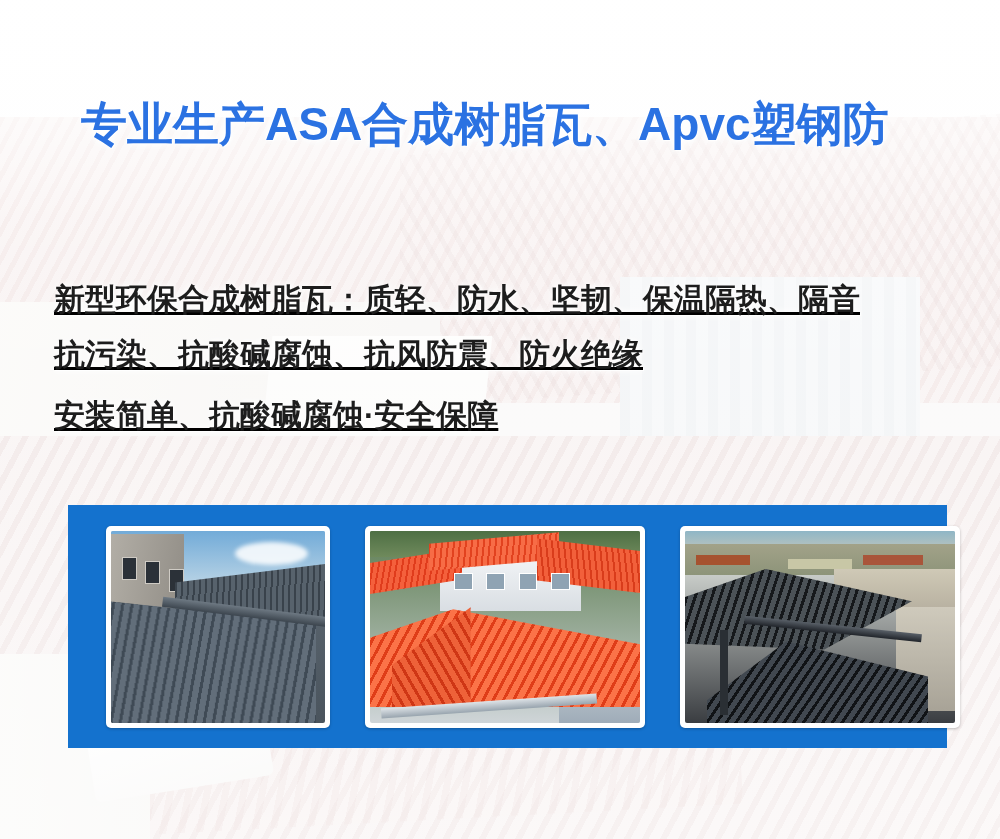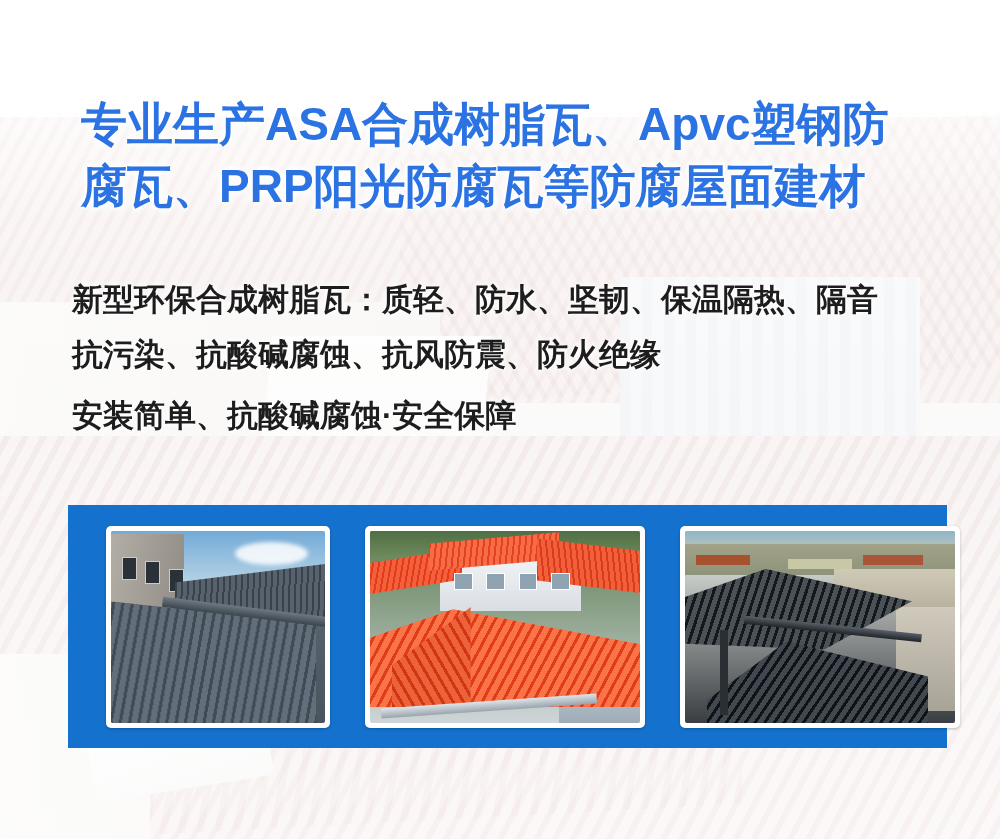--- a/index.html
+++ b/index.html
@@ -110,21 +110,21 @@
     font-size:46px; font-weight:bold; line-height:62px;
     letter-spacing:0px; color:#2b72e2;
     text-shadow:
       0 0 8px #fff, 0 0 8px #fff, 0 0 14px #fff,
       1px 1px 0 #fff, -1px -1px 0 #fff;
     white-space:nowrap;
   }
   .headline .ln{ display:block; }
 
   .body-text{
-    position:absolute; left:72px; top:272px; width:890px;
+    position:absolute; left:54px; top:272px; width:890px;text-decoration:underline;
   }
   .body-line{
     font-size:31px; font-weight:bold; line-height:55px;
     color:#1d1d1d; white-space:nowrap;
     text-shadow:
       0 0 6px rgba(255,255,255,.95),
       0 0 10px rgba(255,255,255,.85),
       1px 1px 0 rgba(255,255,255,.8);
   }
   .body-line.third{ margin-top:6px; }
@@ -319,21 +319,20 @@
     <div class="bg-tiles-bottom-ridge"></div>
     <div class="bg-white-wall"></div>
     <div class="bg-gutter"></div>
     <div class="bg-wash"></div>
   </div>
 
   <div class="content">
 
     <div class="headline">
       <span class="ln">专业生产ASA合成树脂瓦、Apvc塑钢防</span>
-      <span class="ln">腐瓦、PRP阳光防腐瓦等防腐屋面建材</span>
     </div>
 
     <div class="body-text">
       <div class="body-line">新型环保合成树脂瓦：质轻、防水、坚韧、保温隔热、隔音</div>
       <div class="body-line">抗污染、抗酸碱腐蚀、抗风防震、防火绝缘</div>
       <div class="body-line third">安装简单、抗酸碱腐蚀·安全保障</div>
     </div>
 
     <div class="photo-panel">
 

